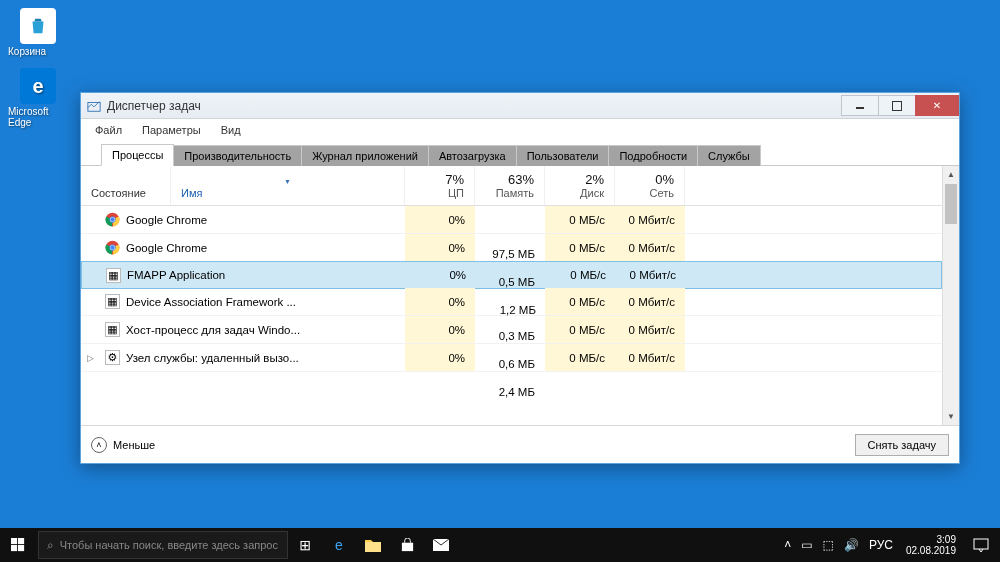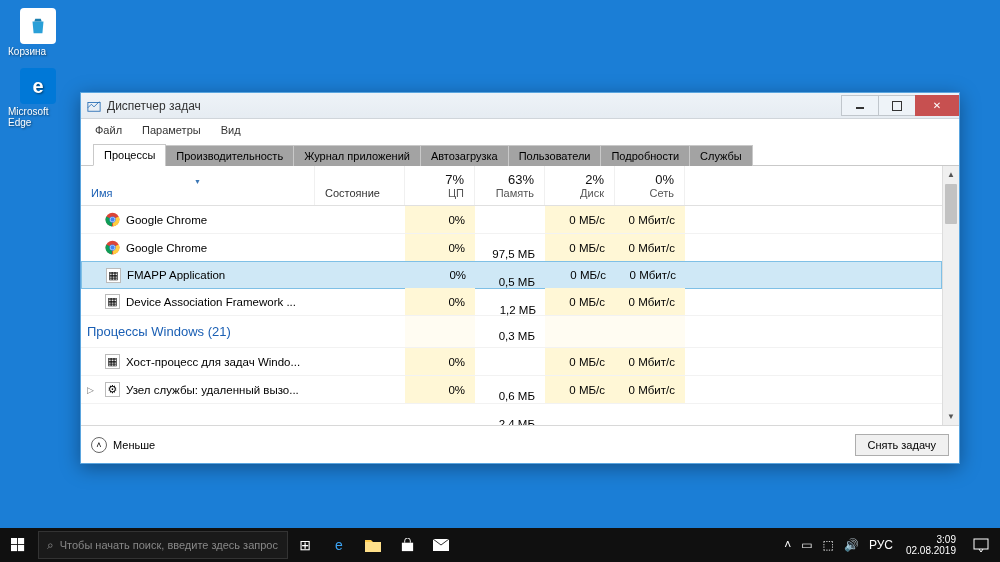--- a/index.html
+++ b/index.html
@@ -34,21 +34,21 @@
 .win-controls { display:flex; }
 .win-btn { width:38px; height:21px; border:1px solid #c0c6cc; background:#eef3f8; margin-left:-1px; display:flex; align-items:center; justify-content:center; font-size:10px; }
 .win-btn.close { background:#c75050; border-color:#c75050; color:#fff; width:44px; }
 .win-btn.min::before { content:""; display:block; width:8px; height:2px; background:#333; margin-top:4px; }
 .win-btn.max::before { content:""; display:block; width:8px; height:8px; border:1px solid #333; }
 .win-btn.close::before { content:"✕"; }
 
 .menubar { height:22px; display:flex; align-items:center; font-size:11px; color:#333; padding:0 4px; }
 .menu-item { padding:3px 10px; }
 
-.tabbar { height:25px; display:flex; align-items:flex-end; font-size:11px; border-bottom:1px solid #c9c9c9; padding-left:12px; }
+.tabbar { height:25px; display:flex; align-items:flex-end; font-size:11px; border-bottom:1px solid #c9c9c9; padding-left:20px; }
 .tab { padding:4px 10px; border:1px solid #c9c9c9; border-bottom:none; background:#a3a3a3; margin-right:-1px; position:relative; top:1px; }
 .tab.active { background:#fff; border-bottom:1px solid #fff; }
 
 .content { flex:1; display:flex; flex-direction:column; overflow:hidden; }
 .table { flex:1; display:flex; position:relative; }
 .table-inner { flex:1; overflow:hidden; }
 .scrollbar { width:17px; background:#f0f0f0; border-left:1px solid #ddd; position:relative; }
 .scrollbar .arrow { height:17px; display:flex; align-items:center; justify-content:center; font-size:8px; color:#555; }
 .scrollbar .thumb { position:absolute; left:2px; right:2px; top:18px; height:40px; background:#c2c2c2; border-radius:1px; }
 
@@ -133,27 +133,27 @@
     <div class="tab">Автозагрузка</div>
     <div class="tab">Пользователи</div>
     <div class="tab">Подробности</div>
     <div class="tab">Службы</div>
   </div>
 
   <div class="content">
     <div class="table">
       <div class="table-inner">
         <div class="thead">
+          <div class="th state">
+              <span>Состояние</span>
+            </div>
           <div class="th name">
             <span class="sort">▼</span>
             <span class="link">Имя</span>
           </div>
-          <div class="th state">
-              <span>Состояние</span>
-            </div>
           <div class="th num">
               <span class="pct">7%</span>
               <span class="lbl">ЦП</span>
             </div>
           <div class="th num">
               <span class="pct">63%</span>
               <span class="lbl">Память</span>
             </div>
           <div class="th num">
               <span class="pct">2%</span>
@@ -220,28 +220,20 @@
               <div class="cell name">
                 <span class="app-ico">▦</span>
                 <span>Device Association Framework ...</span>
               </div>
               <div class="cell state"></div>
               <div class="cell num cpu">0%</div>
               <div class="cell num mem">0,3 МБ</div>
               <div class="cell num disk">0 МБ/с</div>
               <div class="cell num net">0 Мбит/с</div>
             </div>
-            <div class="row group">
-              <div class="cell name">Процессы Windows (21)</div>
-              <div class="cell state"></div>
-              <div class="cell num cpu" style="background:#fffcf2"></div>
-              <div class="cell num mem" style="background:#fffcf2"></div>
-              <div class="cell num disk" style="background:#fffcf2"></div>
-              <div class="cell num net" style="background:#fffcf2"></div>
-            </div>
             <div class="row">
               <div class="cell name">
                 <span class="app-ico">▦</span>
                 <span>Хост-процесс для задач Windo...</span>
               </div>
               <div class="cell state"></div>
               <div class="cell num cpu">0%</div>
               <div class="cell num mem">0,6 МБ</div>
               <div class="cell num disk">0 МБ/с</div>
               <div class="cell num net">0 Мбит/с</div>

